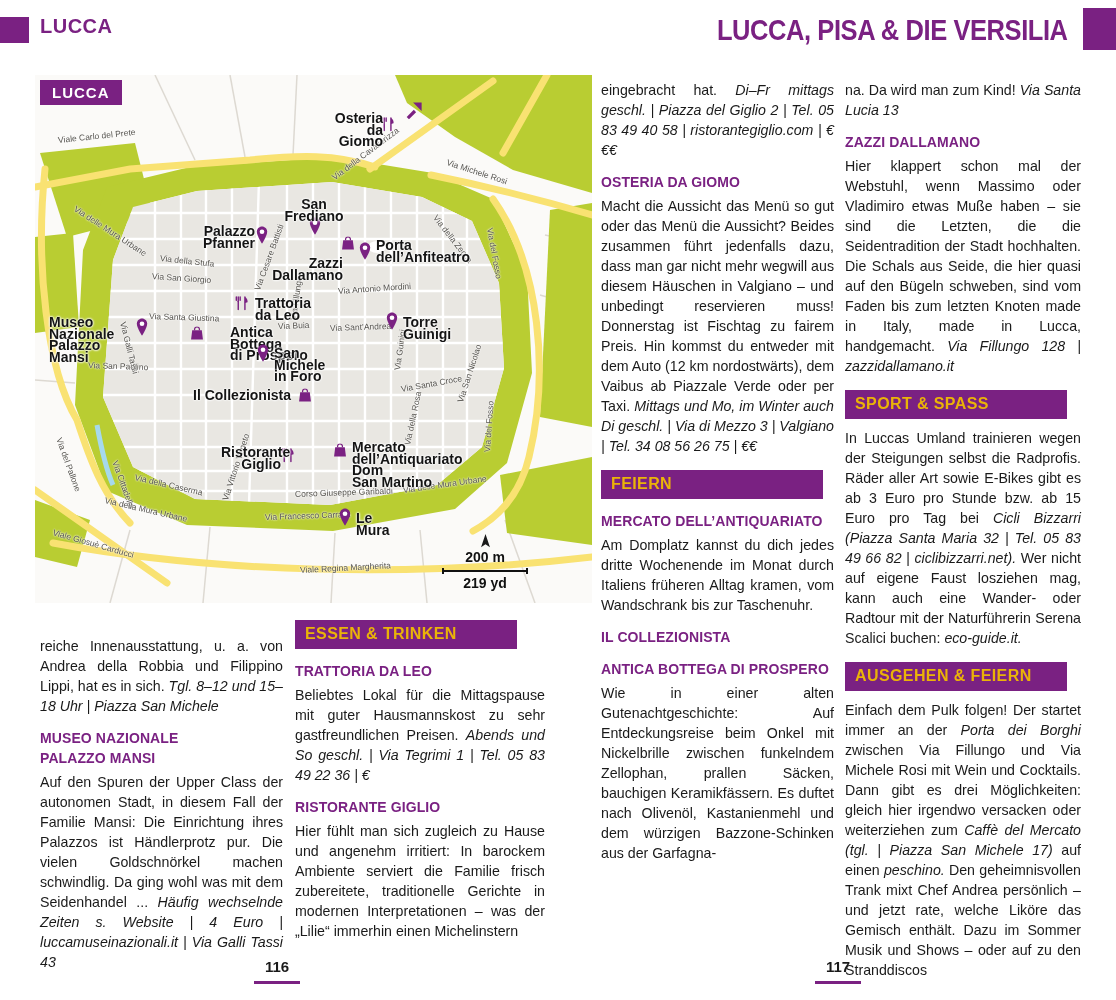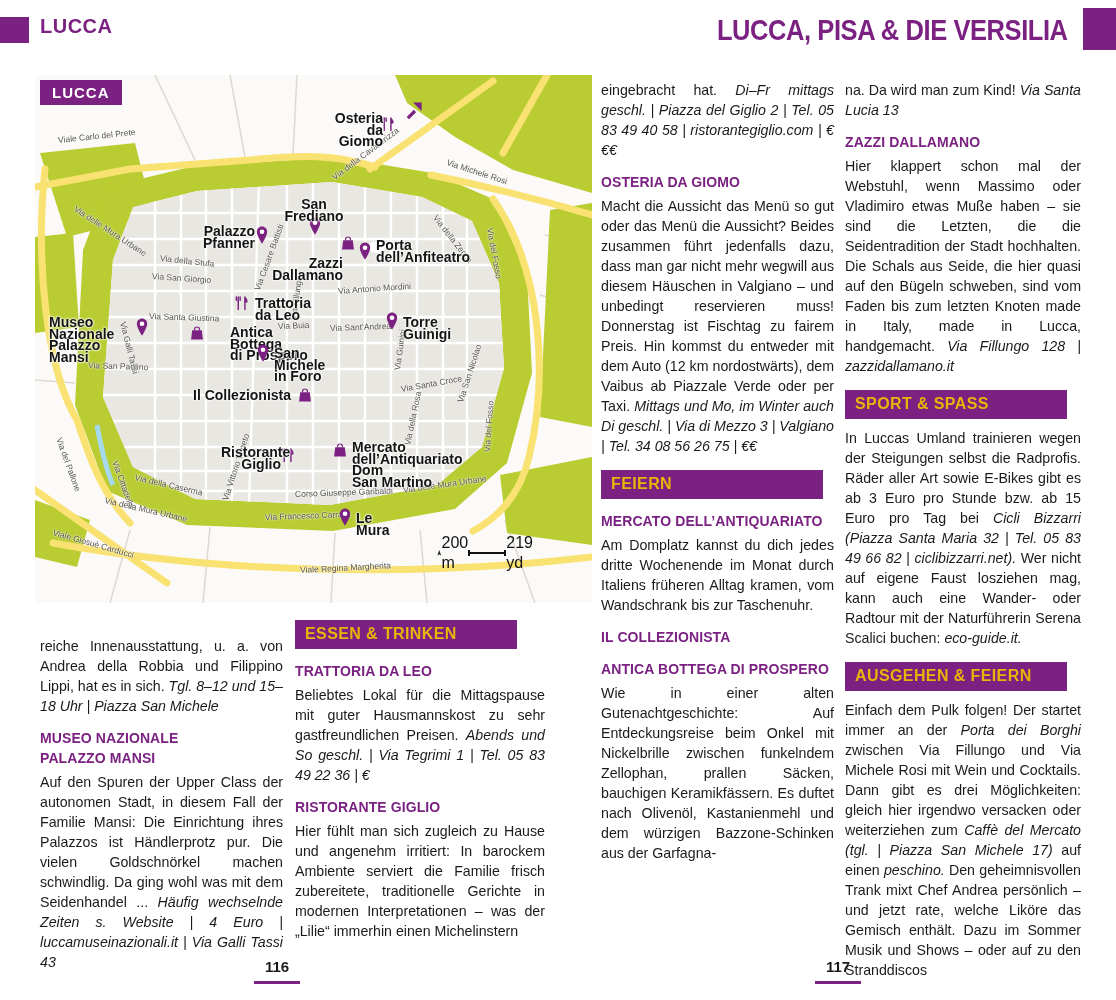--- a/index.html
+++ b/index.html
@@ -23,22 +23,22 @@
   .hdr-block-right{position:absolute;right:0;top:8px;width:33px;height:42px;background:var(--accent);}
   
   .map{position:absolute;left:35px;top:75px;width:557px;height:528px;}
   .map svg.base{position:absolute;left:0;top:0;}
   .map-badge{position:absolute;left:5px;top:5px;background:var(--accent);color:#fff;font-weight:bold;font-size:15px;letter-spacing:1px;padding:4px 12px;}
   .street-label{position:absolute;font-size:8.5px;color:#56544f;white-space:nowrap;transform-origin:0 50%;
     text-shadow:0 0 2px #fff,0 0 2px #fff;}
   .poi-icon{position:absolute;transform:translate(-50%,-55%);color:var(--accent);line-height:0;}
   .poi-label{position:absolute;font-size:14px;font-weight:bold;line-height:11.5px;color:#141414;white-space:pre-line;
     text-shadow:0 0 2px #fff,0 0 2px #fff,0 0 3px #fff;}
-  .scale{position:absolute;left:402px;top:458px;width:96px;display:flex;align-items:center;
-    font-size:16px;font-weight:normal;color:#111;line-height:1.25;}
+  .scale{position:absolute;left:402px;top:458px;width:96px;display:flex;flex-direction:column;align-items:center;
+    font-size:14px;font-weight:bold;color:#111;line-height:1.25;}
   .scale-bar{width:86px;height:6px;border-left:2px solid #111;border-right:2px solid #111;position:relative;margin:1px 0;}
   .scale-bar::after{content:"";position:absolute;left:0;right:0;top:2px;border-top:2px solid #111;}
   
   .col{position:absolute;text-align:justify;font-size:14.2px;line-height:20px;hyphens:auto;-webkit-hyphens:auto;}
   .col1{left:40px;top:636px;width:243px;}
   .col2{left:295px;top:620px;width:250px;}
   .col3{left:601px;top:80px;width:233px;}
   .col4{left:845px;top:80px;width:236px;}
   .para{margin:0 0 8px;}
   .para em{font-style:italic;}

